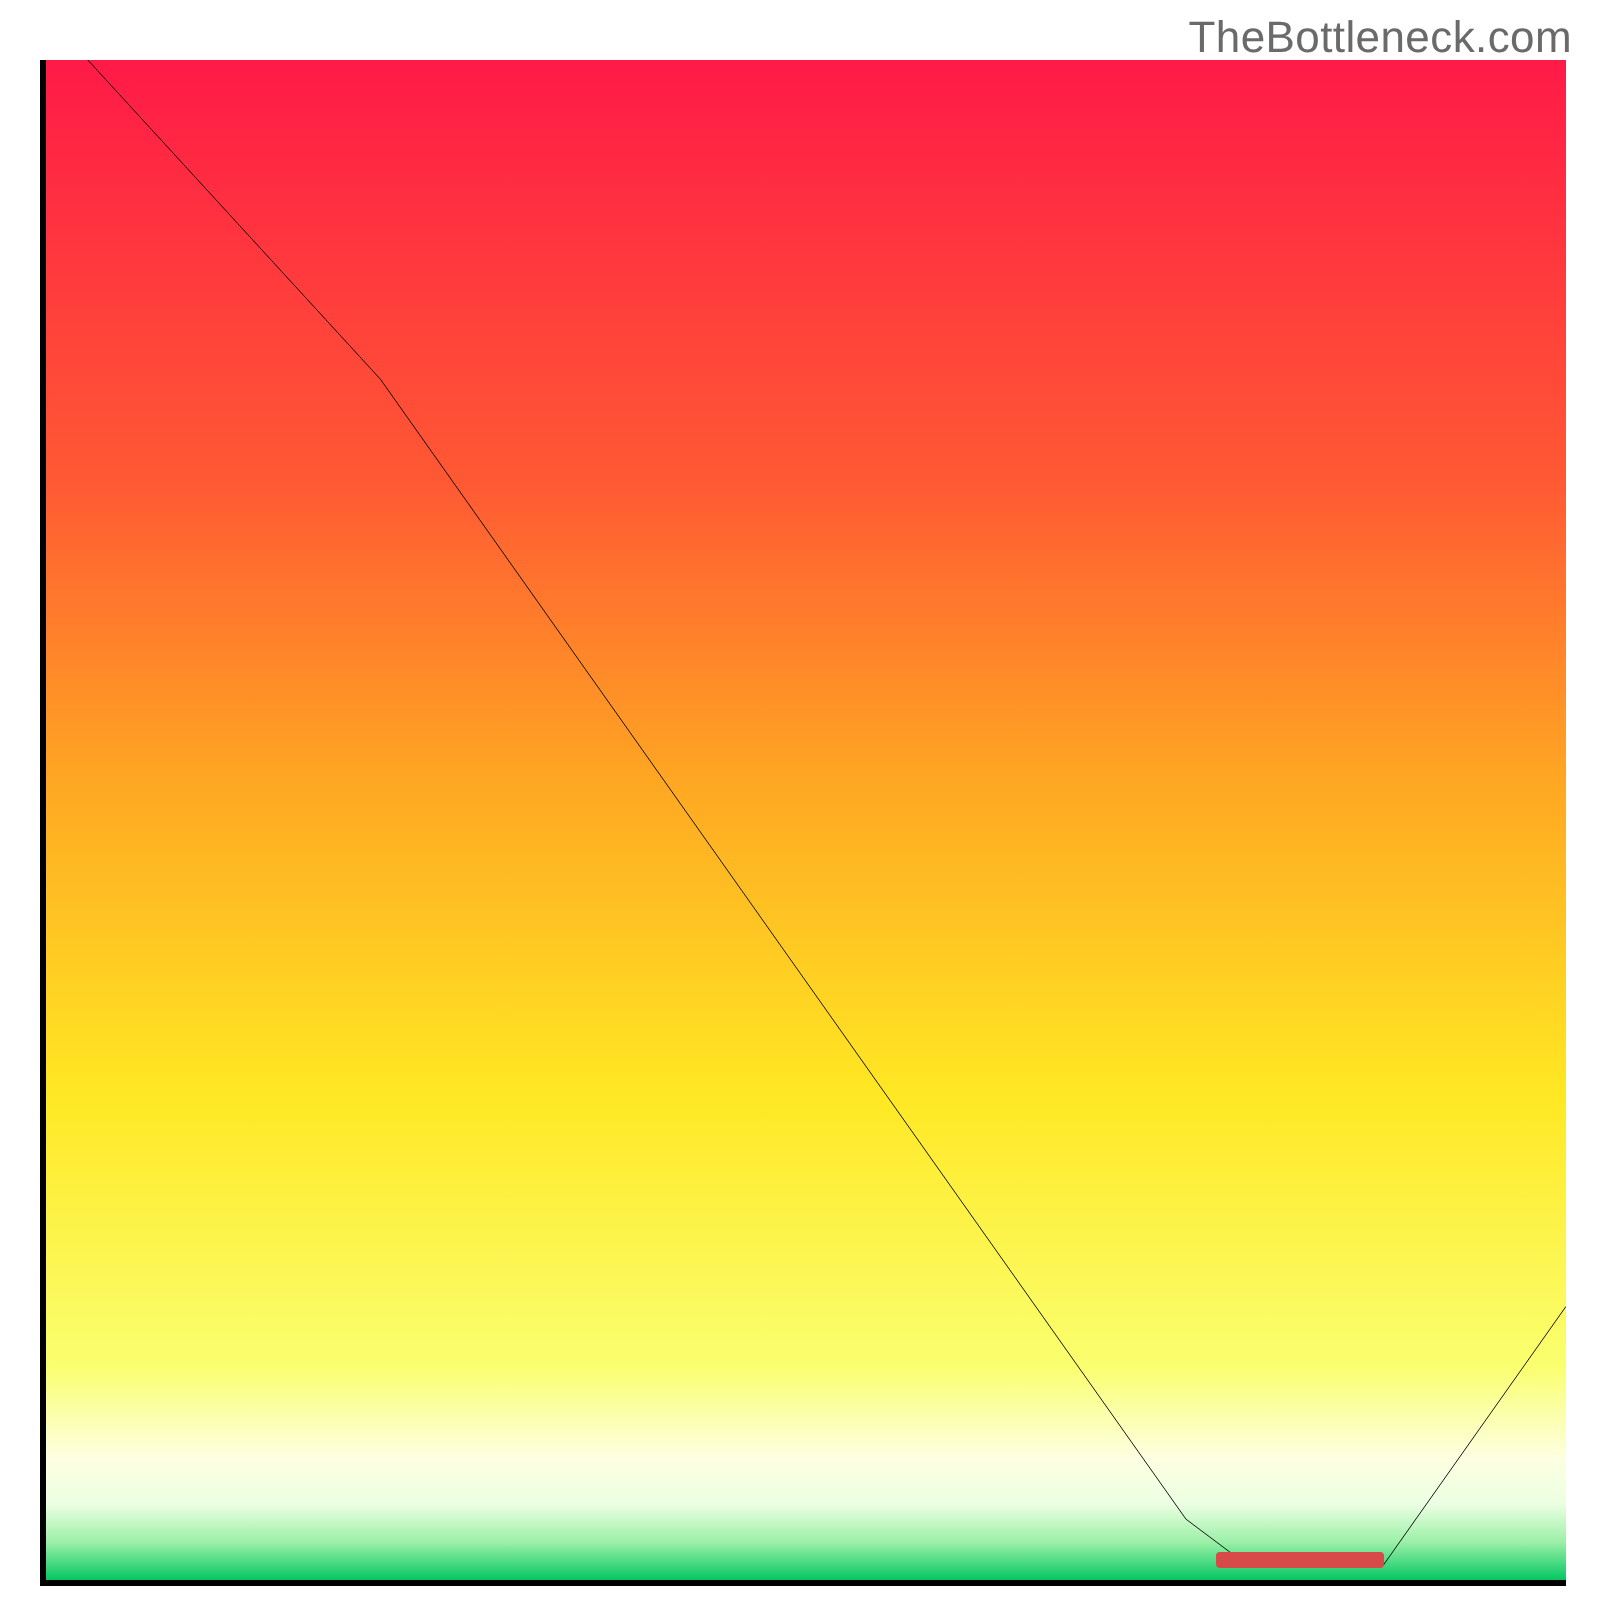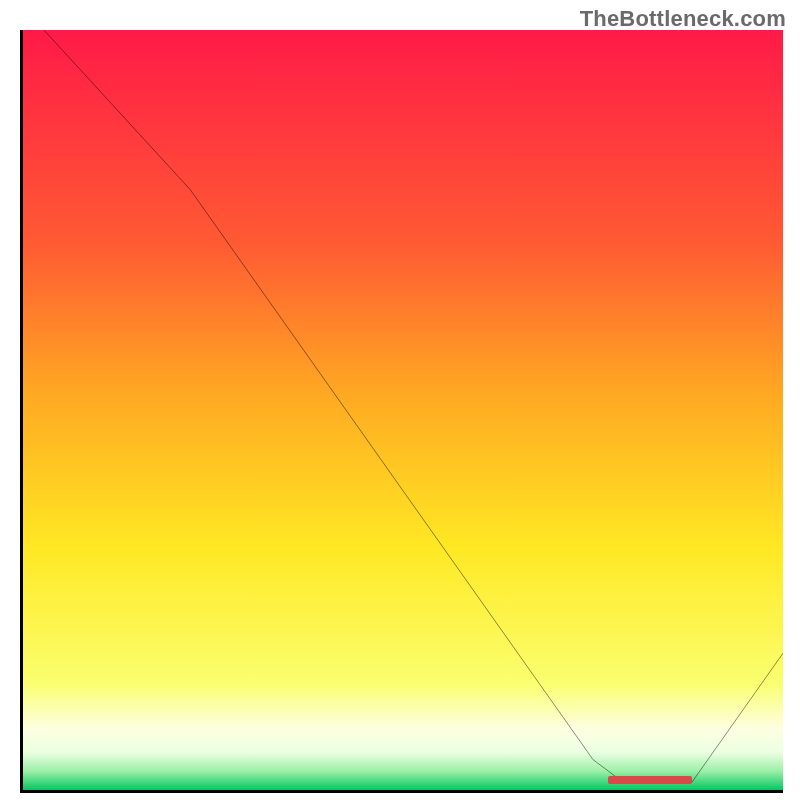--- a/index.html
+++ b/index.html
@@ -14,21 +14,21 @@
   .container {
     position: relative;
     width: 800px;
     height: 800px;
   }
   .watermark {
     position: absolute;
     top: 6px;
     right: 14px;
     font-size: 22px;
-    font-weight: bold;
+    font-weight: normal;
     color: #6a6a6a;
     letter-spacing: 0.2px;
     z-index: 10;
   }
   .plot-area {
     position: absolute;
     left: 20px;
     top: 30px;
     width: 760px;
     height: 760px;

